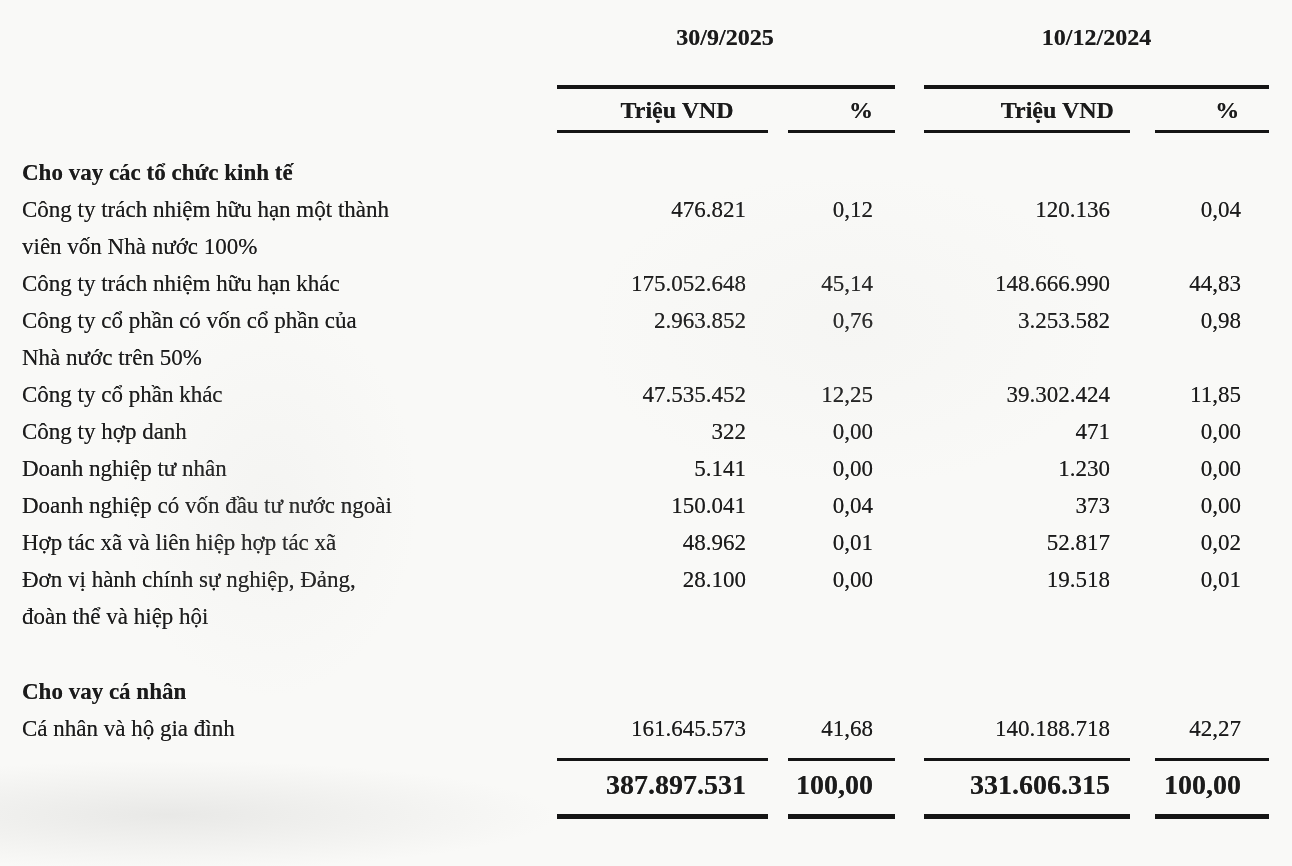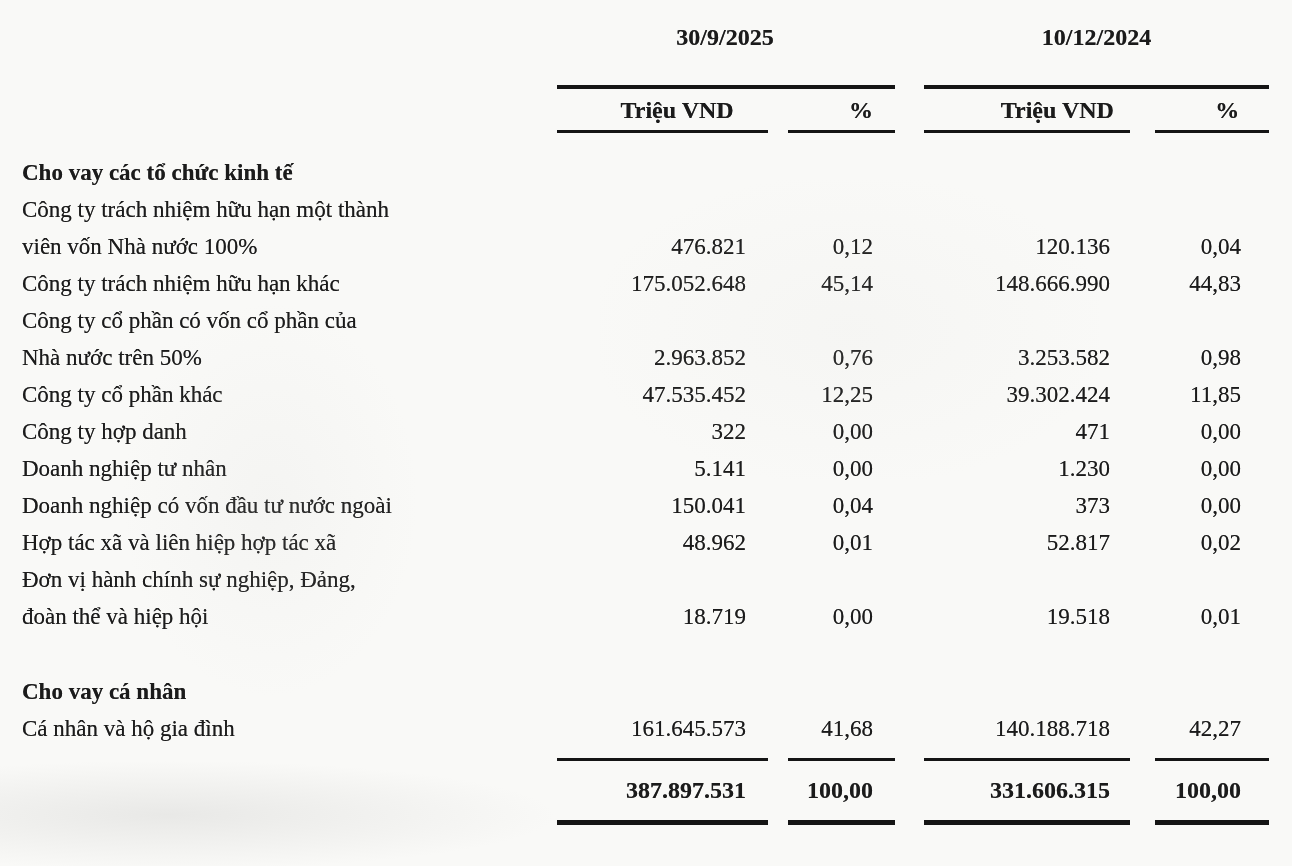--- a/index.html
+++ b/index.html
@@ -19,21 +19,21 @@
   }
   
   .smudge { position: absolute; pointer-events: none; }
   .smudge-1 { left: 0; top: 760px; width: 560px; height: 110px;
     background: radial-gradient(ellipse at 30% 50%, rgba(190,190,188,0.28), rgba(190,190,188,0) 70%); }
   .smudge-2 { left: 120px; top: 300px; width: 300px; height: 400px;
     background: radial-gradient(ellipse at 50% 50%, rgba(210,210,208,0.12), rgba(210,210,208,0) 70%); }
   .smudge-3 { left: 600px; top: 180px; width: 500px; height: 300px;
     background: radial-gradient(ellipse at 50% 50%, rgba(215,215,212,0.10), rgba(215,215,212,0) 75%); }
 
-  .row { display: flex; align-items: flex-end; }
+  .row { display: flex; align-items: flex-start; }
   .bold { font-weight: bold; }
 
   
   .c-label { margin-left: 22px; width: 533px; white-space: pre-line; line-height: 37px; }
   .c-a1 { width: 191px; padding-right: 22px; text-align: right; line-height: 37px; }
   .c-g1 { width: 20px; }
   .c-p1 { width: 85px;  padding-right: 22px; text-align: right; line-height: 37px; }
   .c-g2 { width: 29px; }
   .c-a2 { width: 186px; padding-right: 20px; text-align: right; line-height: 37px; }
   .c-g3 { width: 25px; }
@@ -67,21 +67,21 @@
   .ul-p2 { margin-left: 25px;  width: 114px; }
 
   .body { margin-top: 21px; }
   .section-row { }
   .section-gap { margin-top: 38px; }
 
   .rule-row-mid { margin-top: 11px; }
   .rule-row-bottom { margin-top: 11px; }
   .rule-row-bottom .ul-seg { border-top-width: 5px; }
 
-  .total-row { margin-top: 11px; font-size: 24px; }
+  .total-row { margin-top: 5px; font-size: 28px; }
   .total-row .c-label { visibility: hidden; }
 </style>
 </head>
 <body>
 
 <div class="page">
   <div class="smudge smudge-1"></div>
   <div class="smudge smudge-2"></div>
   <div class="smudge smudge-3"></div>
 
@@ -207,21 +207,21 @@
         <div class="c-p1">0,01</div>
         <div class="c-g2"></div>
         <div class="c-a2">52.817</div>
         <div class="c-g3"></div>
         <div class="c-p2">0,02</div>
       </div>
 
       <div class="row">
         <div class="c-label">Đơn vị hành chính sự nghiệp, Đảng,
 đoàn thể và hiệp hội</div>
-        <div class="c-a1">18.719</div>
+        <div class="c-a1">28.100</div>
         <div class="c-g1"></div>
         <div class="c-p1">0,00</div>
         <div class="c-g2"></div>
         <div class="c-a2">19.518</div>
         <div class="c-g3"></div>
         <div class="c-p2">0,01</div>
       </div>
 
       <div class="row section-row section-gap">
         <div class="c-label bold">Cho vay cá nhân</div>

